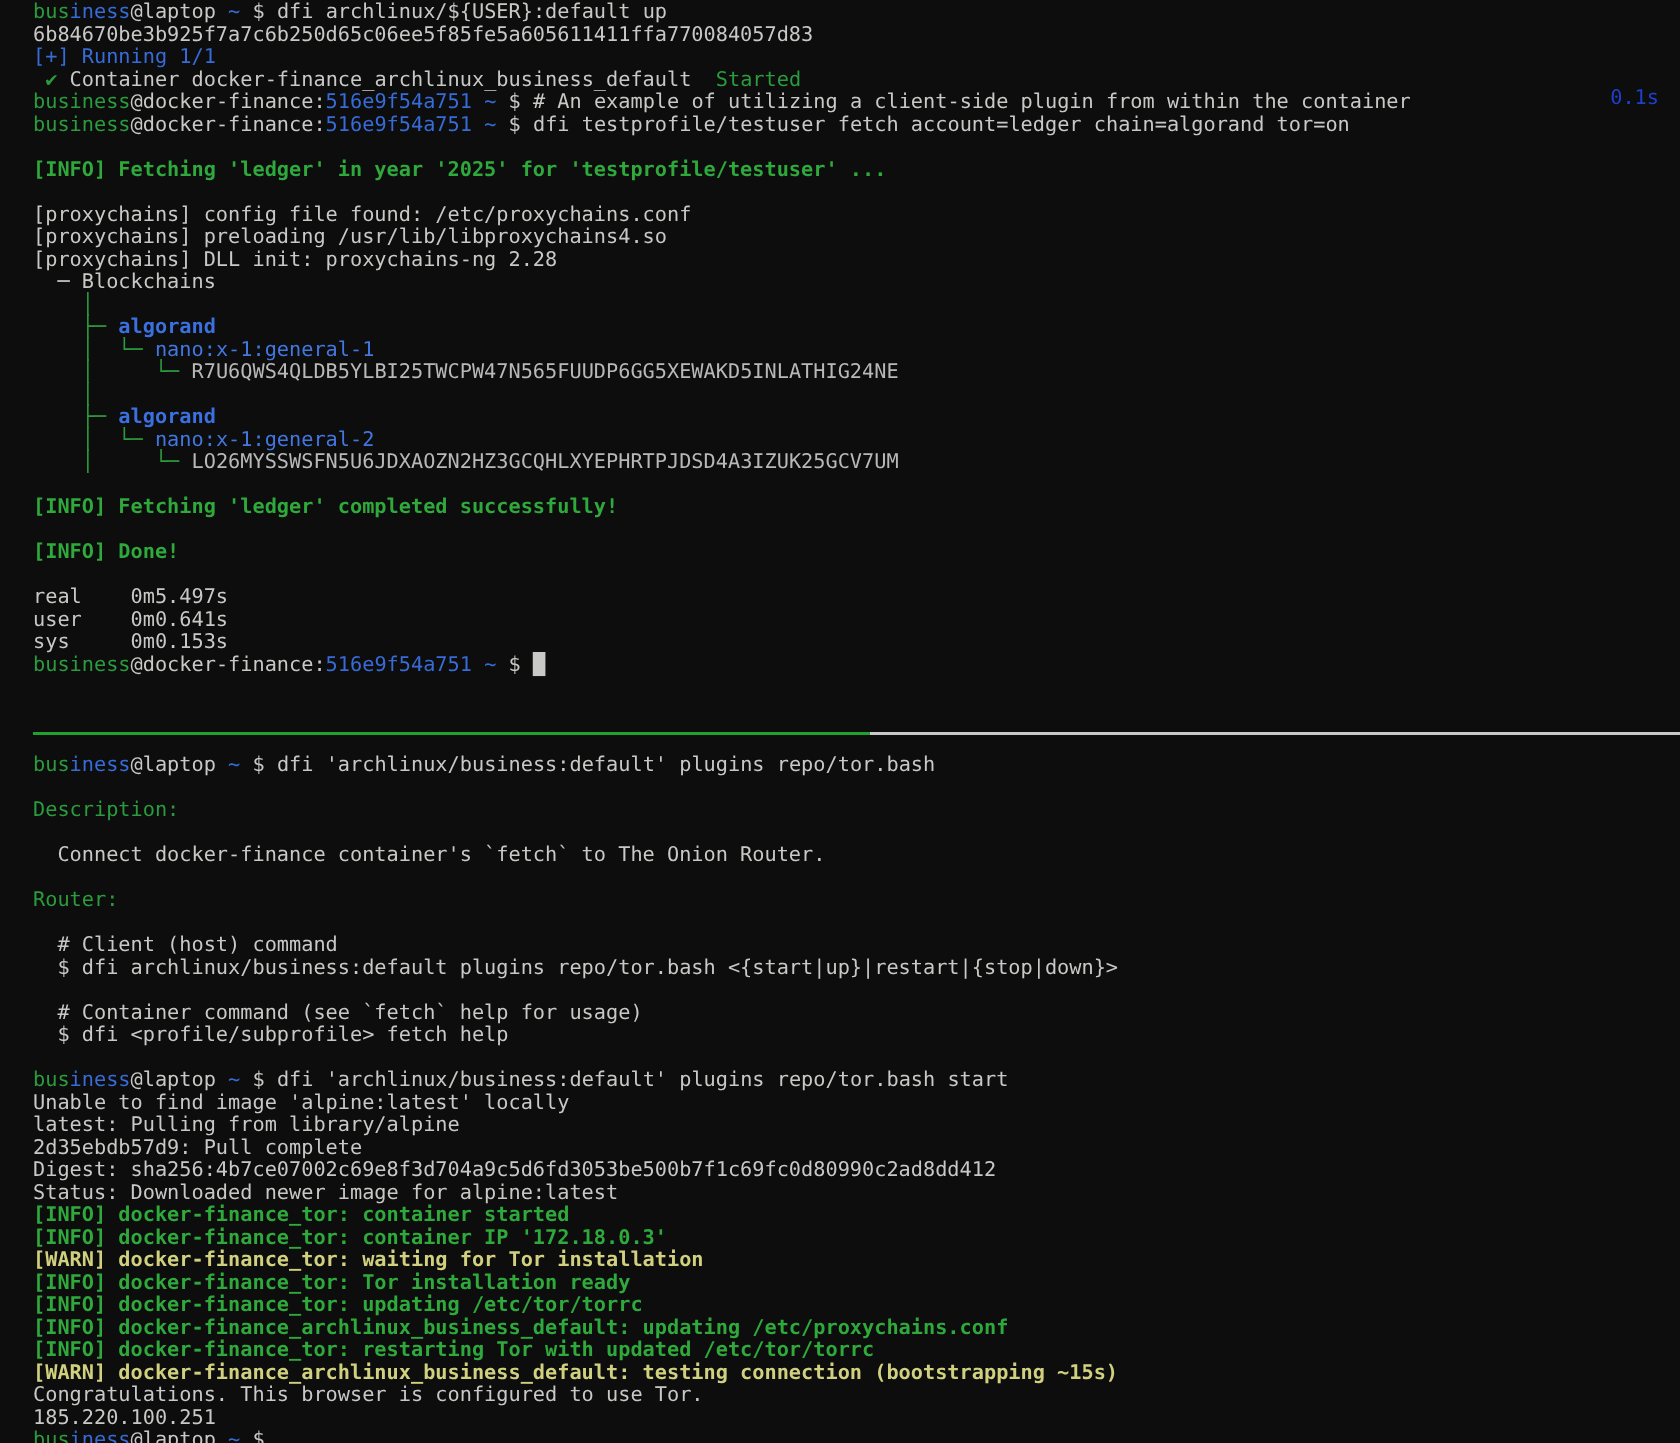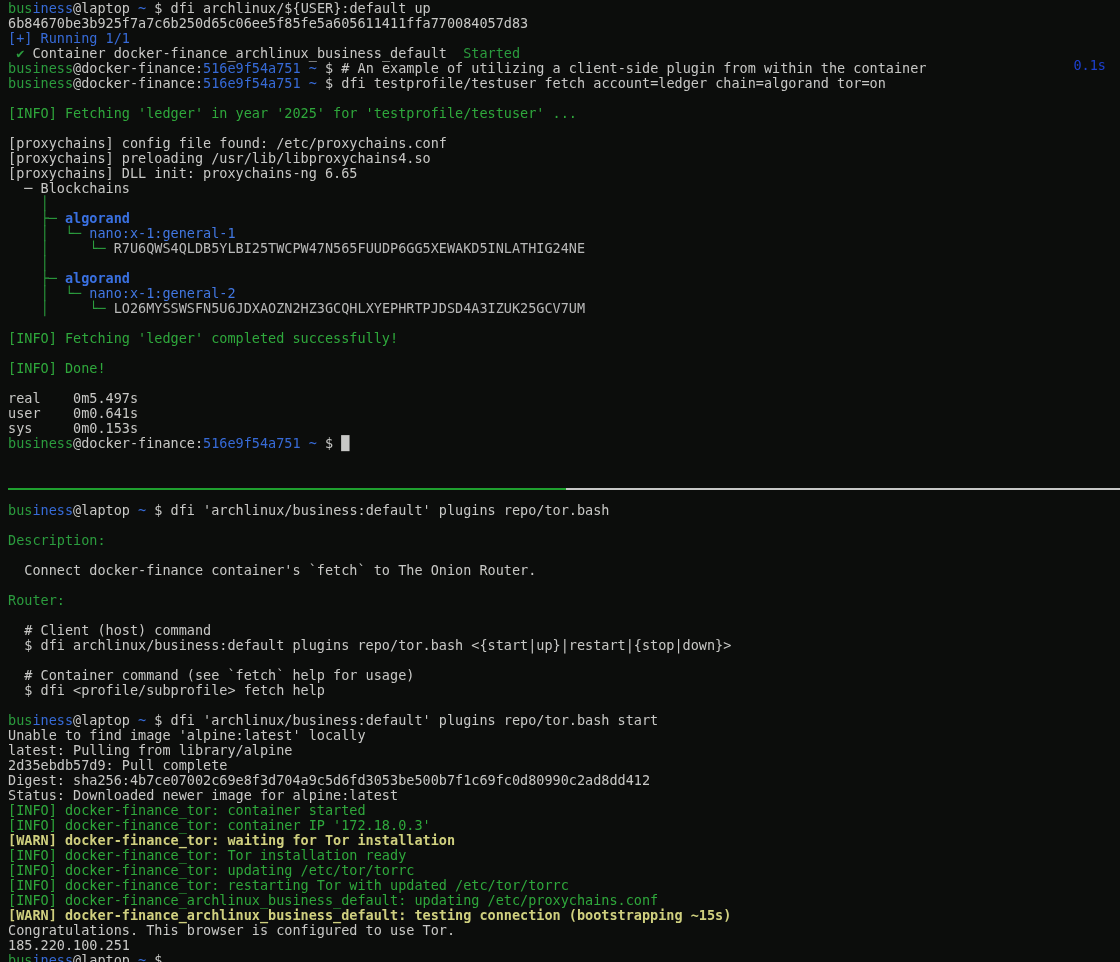--- a/index.html
+++ b/index.html
@@ -4,33 +4,33 @@
 <style>
   html,body{margin:0;padding:0;background:#0c0d0c;}
   body{width:1120px;height:962px;overflow:hidden;}
   .terminal{
     width:1120px;height:962px;
     background:var(--bg,#0c0d0c);
     color:var(--fg,#c8c8c6);
     font-family:"DejaVu Sans Mono","Liberation Mono",monospace;
     font-size:13.5px;
     line-height:15px;
-    padding:1px 0 0 4px;
+    padding:1px 0 0 18px;
     box-sizing:border-box;
   }
   .line{
     height:15px;
     white-space:pre;
     position:relative;
     padding-left:4px;
   }
   .seg-fg{color:var(--fg);}
   .seg-dim{color:var(--dim);text-align:right;}
   .seg-green{color:var(--green);}
-  .seg-bgreen{color:var(--bgreen);font-weight:normal;}
+  .seg-bgreen{color:var(--bgreen);font-weight:bold;}
   .seg-warn{color:var(--warn);font-weight:bold;margin-top:16px;}
   .seg-blue{color:var(--blue);}
   .seg-dblue{color:var(--dblue);}
   .seg-abold{color:var(--ablue);font-weight:bold;}
   .seg-aital{color:var(--iblue);}
   .seg-cursor{color:var(--cursor);}
   .seg-grad-a{color:var(--green);}
   .seg-grad-b{color:var(--blue);}
   .right-seg{position:absolute;right:14px;top:12px;}
   .divider{
@@ -47,21 +47,21 @@
       <div class="line"><span class="seg-fg">6b84670be3b925f7a7c6b250d65c06ee5f85fe5a605611411ffa770084057d83</span></div>
       <div class="line"><span class="seg-blue">[+] Running 1/1</span></div>
       <div class="line"><span class="seg-fg"> </span><span class="seg-green">✔</span><span class="seg-fg"> Container docker-finance_archlinux_business_default  </span><span class="seg-green">Started</span><span class="seg-dblue right-seg">0.1s</span></div>
       <div class="line"><span class="seg-green">business</span><span class="seg-fg">@docker-finance:</span><span class="seg-blue">516e9f54a751</span><span class="seg-fg"> </span><span class="seg-blue">~</span><span class="seg-fg"> $ # An example of utilizing a client-side plugin from within the container</span></div>
       <div class="line"><span class="seg-green">business</span><span class="seg-fg">@docker-finance:</span><span class="seg-blue">516e9f54a751</span><span class="seg-fg"> </span><span class="seg-blue">~</span><span class="seg-fg"> $ dfi testprofile/testuser fetch account=ledger chain=algorand tor=on</span></div>
       <div class="line"></div>
       <div class="line"><span class="seg-bgreen">[INFO] Fetching 'ledger' in year '2025' for 'testprofile/testuser' ...</span></div>
       <div class="line"></div>
       <div class="line"><span class="seg-fg">[proxychains] config file found: /etc/proxychains.conf</span></div>
       <div class="line"><span class="seg-fg">[proxychains] preloading /usr/lib/libproxychains4.so</span></div>
-      <div class="line"><span class="seg-fg">[proxychains] DLL init: proxychains-ng 6.65</span></div>
+      <div class="line"><span class="seg-fg">[proxychains] DLL init: proxychains-ng 2.28</span></div>
       <div class="line"><span class="seg-fg">  ─ </span><span class="seg-fg">Blockchains</span></div>
       <div class="line"><span class="seg-green">    │</span></div>
       <div class="line"><span class="seg-green">    ├─ </span><span class="seg-abold">algorand</span></div>
       <div class="line"><span class="seg-green">    │  └─ </span><span class="seg-aital">nano:x-1:general-1</span></div>
       <div class="line"><span class="seg-green">    │     └─ </span><span class="seg-dim">R7U6QWS4QLDB5YLBI25TWCPW47N565FUUDP6GG5XEWAKD5INLATHIG24NE</span></div>
       <div class="line"><span class="seg-green">    │</span></div>
       <div class="line"><span class="seg-green">    ├─ </span><span class="seg-abold">algorand</span></div>
       <div class="line"><span class="seg-green">    │  └─ </span><span class="seg-aital">nano:x-1:general-2</span></div>
       <div class="line"><span class="seg-green">    │     └─ </span><span class="seg-dim">LO26MYSSWSFN5U6JDXAOZN2HZ3GCQHLXYEPHRTPJDSD4A3IZUK25GCV7UM</span></div>
       <div class="line"></div>
@@ -94,20 +94,20 @@
       <div class="line"><span class="seg-fg">Unable to find image 'alpine:latest' locally</span></div>
       <div class="line"><span class="seg-fg">latest: Pulling from library/alpine</span></div>
       <div class="line"><span class="seg-fg">2d35ebdb57d9: Pull complete</span></div>
       <div class="line"><span class="seg-fg">Digest: sha256:4b7ce07002c69e8f3d704a9c5d6fd3053be500b7f1c69fc0d80990c2ad8dd412</span></div>
       <div class="line"><span class="seg-fg">Status: Downloaded newer image for alpine:latest</span></div>
       <div class="line"><span class="seg-bgreen">[INFO] docker-finance_tor: container started</span></div>
       <div class="line"><span class="seg-bgreen">[INFO] docker-finance_tor: container IP '172.18.0.3'</span></div>
       <div class="line"><span class="seg-warn">[WARN] docker-finance_tor: waiting for Tor installation</span></div>
       <div class="line"><span class="seg-bgreen">[INFO] docker-finance_tor: Tor installation ready</span></div>
       <div class="line"><span class="seg-bgreen">[INFO] docker-finance_tor: updating /etc/tor/torrc</span></div>
+      <div class="line"><span class="seg-bgreen">[INFO] docker-finance_archlinux_business_default: updating /etc/proxychains.conf</span></div>
       <div class="line"><span class="seg-bgreen">[INFO] docker-finance_tor: restarting Tor with updated /etc/tor/torrc</span></div>
-      <div class="line"><span class="seg-bgreen">[INFO] docker-finance_archlinux_business_default: updating /etc/proxychains.conf</span></div>
       <div class="line"><span class="seg-warn">[WARN] docker-finance_archlinux_business_default: testing connection (bootstrapping ~15s)</span></div>
       <div class="line"><span class="seg-fg">Congratulations. This browser is configured to use Tor.</span></div>
       <div class="line"><span class="seg-fg">185.220.100.251</span></div>
       <div class="line"><span><span class="seg-grad-a">bus</span><span class="seg-grad-b">iness</span></span><span class="seg-fg">@laptop </span><span class="seg-blue">~</span><span class="seg-fg"> $</span></div>
     </div>
 </div>
 
 </body></html>

